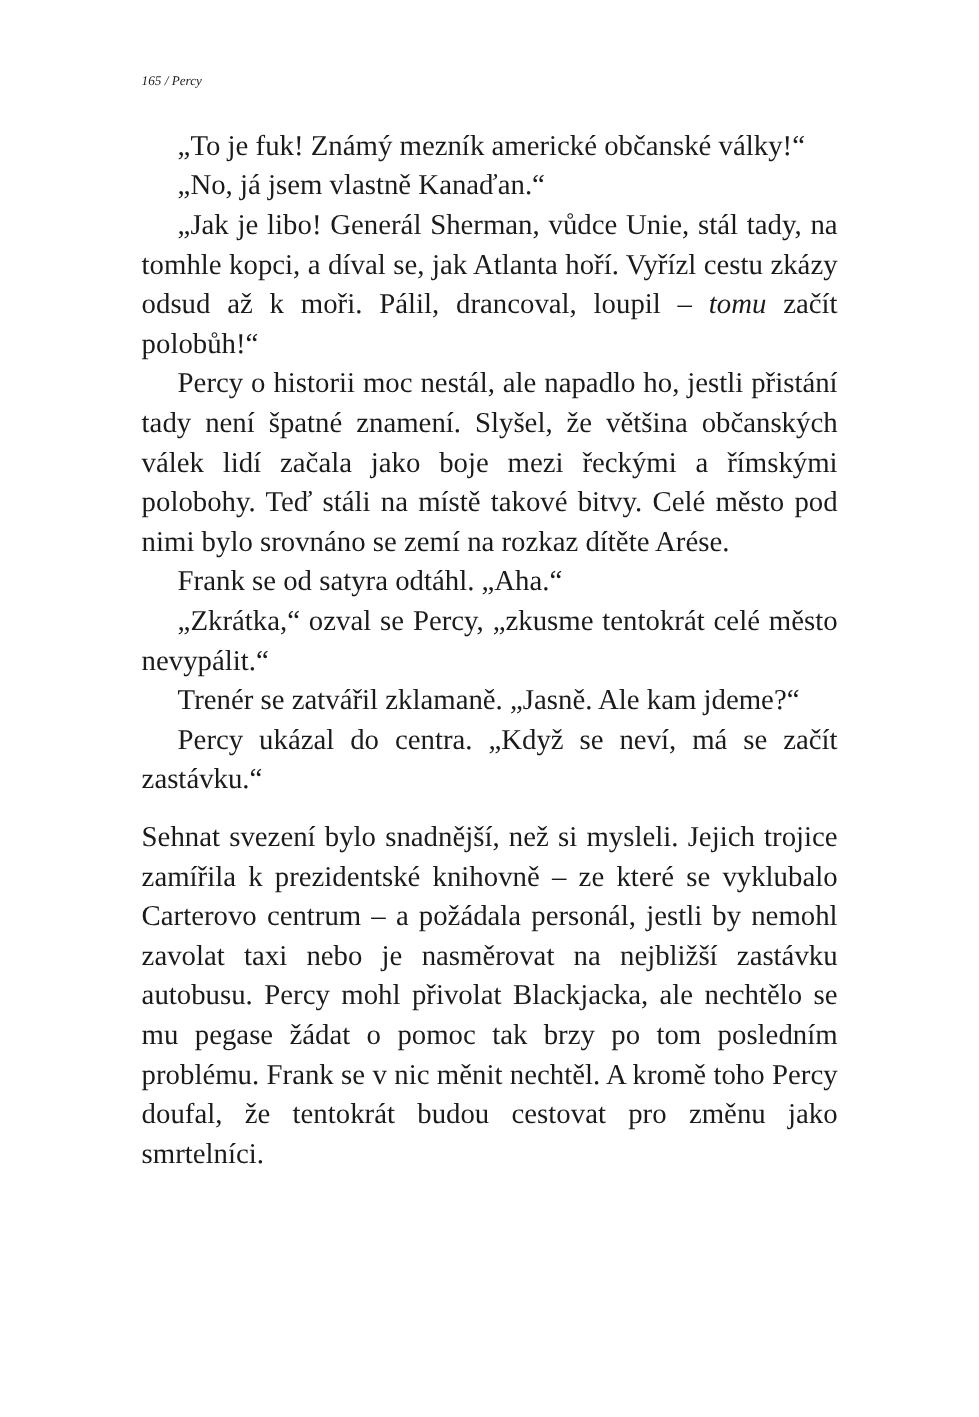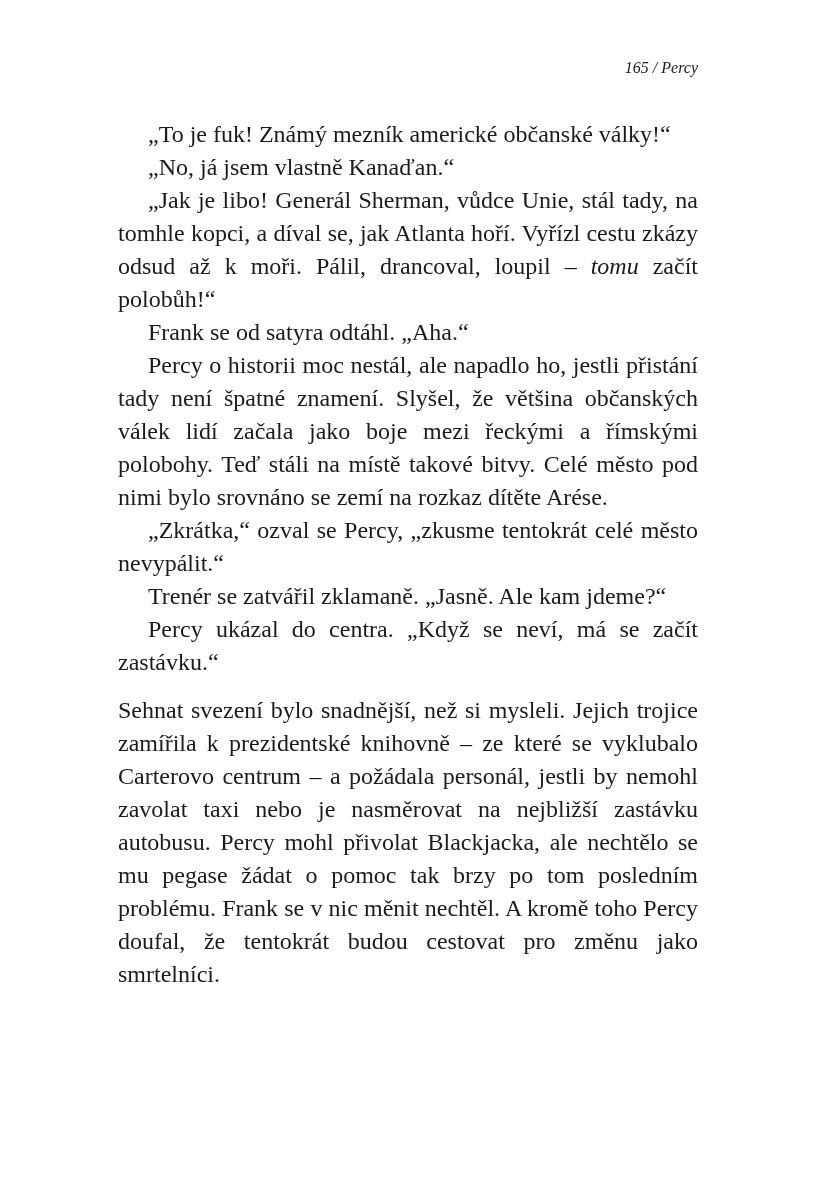--- a/index.html
+++ b/index.html
@@ -12,25 +12,25 @@
     width: 816px;
     height: 1181px;
     box-sizing: border-box;
     background: #ffffff;
     padding: 58px 118px 0 118px;
     font-family: "Liberation Serif", "DejaVu Serif", serif;
     color: #1b1b1b;
     overflow: hidden;
   }
   .page-header {
-    text-align: right;
+    text-align: left;
     font-style: italic;
-    font-size: 16px;
+    font-size: 11px;
     line-height: 20px;
-    margin-bottom: 40px;
+    margin-bottom: 28px;
     color: #222222;
   }
   .body-text {
     font-size: 24px;
     line-height: 33px;
     text-align: justify;
     hyphens: auto;
     -webkit-hyphens: auto;
   }
   .para {
@@ -49,20 +49,20 @@
 </style>
 </head>
 <body>
 
 <div class="page">
   <div class="page-header">165 / Percy</div>
   <div class="body-text" id="body-text">
       <p class="para indent"><span>„To je fuk! Známý mezník americké občanské války!“</span></p>
       <p class="para indent"><span>„No, já jsem vlastně Kanaďan.“</span></p>
       <p class="para indent"><span>„Jak je libo! Generál Sherman, vůdce Unie, stál tady, na tomhle kopci, a díval se, jak Atlanta hoří. Vyřízl cestu zkázy odsud až k moři. Pálil, drancoval, loupil – </span><span class="italic">tomu</span><span> začít polobůh!“</span></p>
+      <p class="para indent"><span>Percy o historii moc nestál, ale napadlo ho, jestli přistání tady není špatné znamení. Slyšel, že většina občanských válek lidí začala jako boje mezi řeckými a římskými polobohy. Teď stáli na místě takové bitvy. Celé město pod nimi bylo srovnáno se zemí na rozkaz dítěte Arése.</span></p>
       <p class="para indent"><span>Frank se od satyra odtáhl. „Aha.“</span></p>
-      <p class="para indent"><span>Percy o historii moc nestál, ale napadlo ho, jestli přistání tady není špatné znamení. Slyšel, že většina občanských válek lidí začala jako boje mezi řeckými a římskými polobohy. Teď stáli na místě takové bitvy. Celé město pod nimi bylo srovnáno se zemí na rozkaz dítěte Arése.</span></p>
       <p class="para indent"><span>„Zkrátka,“ ozval se Percy, „zkusme tentokrát celé město nevypálit.“</span></p>
       <p class="para indent"><span>Trenér se zatvářil zklamaně. „Jasně. Ale kam jdeme?“</span></p>
       <p class="para indent"><span>Percy ukázal do centra. „Když se neví, má se začít zastávku.“</span></p>
       <p class="para section-start"><span>Sehnat svezení bylo snadnější, než si mysleli. Jejich trojice zamířila k prezidentské knihovně – ze které se vyklubalo Carterovo centrum – a požádala personál, jestli by nemohl zavolat taxi nebo je nasměrovat na nejbližší zastávku autobusu. Percy mohl přivolat Blackjacka, ale nechtělo se mu pegase žádat o pomoc tak brzy po tom posledním problému. Frank se v nic měnit nechtěl. A kromě toho Percy doufal, že tentokrát budou cestovat pro změnu jako smrtelníci.</span></p>
     </div>
 </div>
 
 </body></html>

